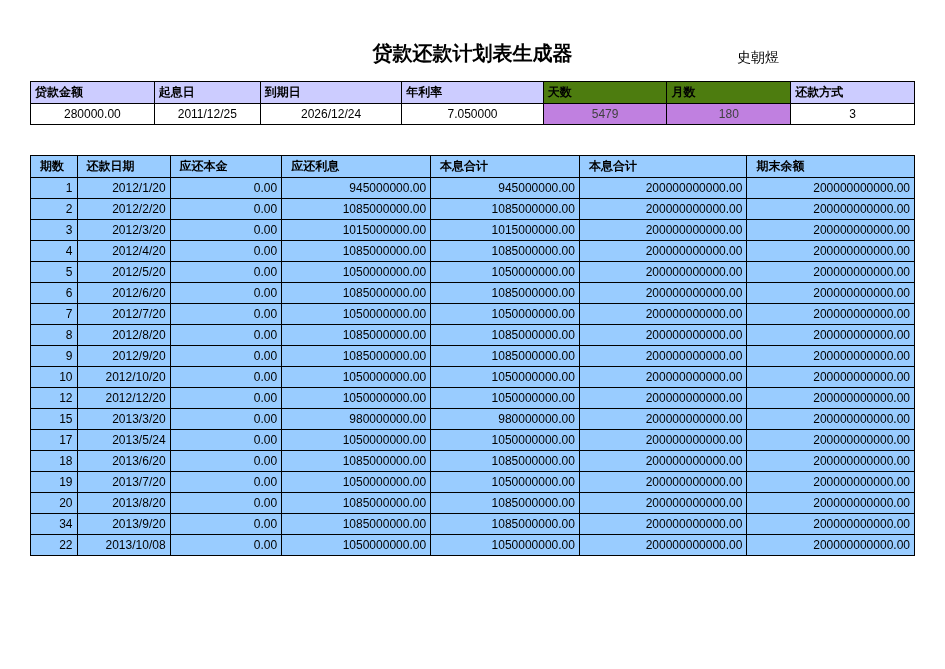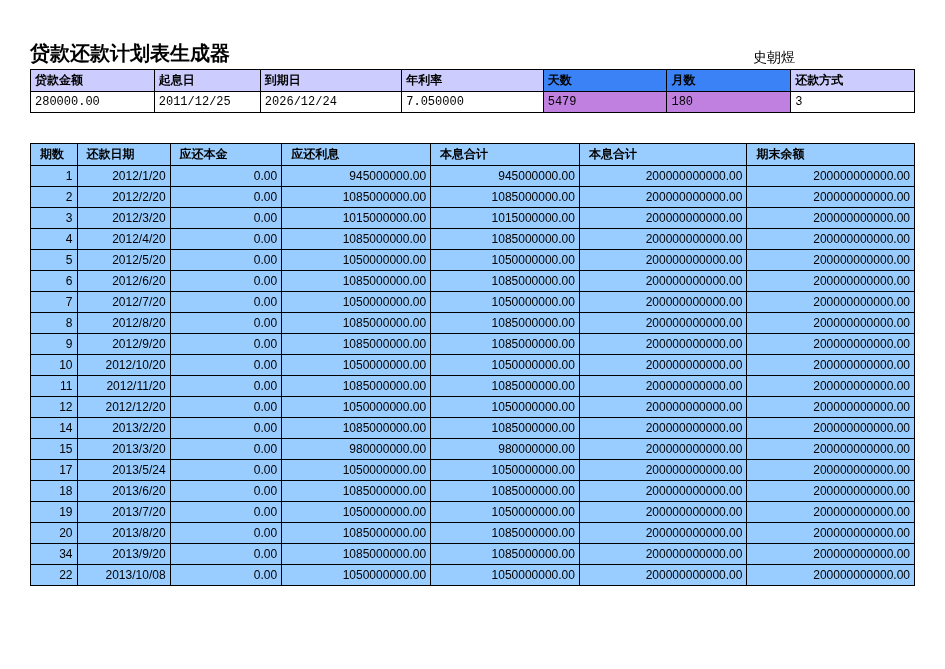--- a/index.html
+++ b/index.html
@@ -4,55 +4,54 @@
 <style>
   body {
     margin: 0;
     padding: 40px 30px;
     font-family: "SimSun", "宋体", Arial, sans-serif;
     font-size: 12px;
     background: #ffffff;
     color: #000;
   }
   .title-row {
-    text-align: left;
+    text-align: center;
     font-size: 20px;
     font-weight: bold;
-    margin-bottom: 2px;
+    margin-bottom: 14px;
     position: relative;
   }
   .title-author {
     position: absolute;
-    right: 120px;
+    right: 136px;
     bottom: 0;
     font-size: 14px;
     font-weight: normal;
   }
   table {
     border-collapse: collapse;
     width: 100%;
     table-layout: fixed;
   }
   .params-table td, .params-table th {
     border: 1px solid #000;
     padding: 2px 4px;
     height: 16px;
     font-size: 12px;
     overflow: hidden;
     white-space: nowrap;
-    font-family: Liberation Mono, monospace;
   }
   .params-table th {
     text-align: left;
     font-weight: bold;
   }
   .hdr-lav { background: #ccccff; }
-  .hdr-pur { background: #3b82f6; }
-  .val-row td { text-align: left; background: #fff; }
-  .val-pur { background: #c080e0 !important; color:#000000; }
+  .hdr-pur { background: #4d7c0f; }
+  .val-row td { text-align: center; background: #fff; }
+  .val-pur { background: #c080e0 !important; color:#404040; }
   .gap { height: 30px; }
   .sched-table td, .sched-table th {
     border: 1px solid #000;
     padding: 2px 4px;
     height: 16px;
     font-size: 12px;
     overflow: hidden;
     white-space: nowrap;
   }
   .sched-table th {
@@ -221,47 +220,29 @@
       <tr>
         <td>10</td>
         <td>2012/10/20</td>
         <td>0.00</td>
         <td>1050000000.00</td>
         <td>1050000000.00</td>
         <td>200000000000.00</td>
         <td>200000000000.00</td>
       </tr>
       <tr>
-        <td>11</td>
-        <td>2012/11/20</td>
-        <td>0.00</td>
-        <td>1085000000.00</td>
-        <td>1085000000.00</td>
-        <td>200000000000.00</td>
-        <td>200000000000.00</td>
-      </tr>
-      <tr>
         <td>12</td>
         <td>2012/12/20</td>
         <td>0.00</td>
         <td>1050000000.00</td>
         <td>1050000000.00</td>
         <td>200000000000.00</td>
         <td>200000000000.00</td>
       </tr>
       <tr>
-        <td>14</td>
-        <td>2013/2/20</td>
-        <td>0.00</td>
-        <td>1085000000.00</td>
-        <td>1085000000.00</td>
-        <td>200000000000.00</td>
-        <td>200000000000.00</td>
-      </tr>
-      <tr>
         <td>15</td>
         <td>2013/3/20</td>
         <td>0.00</td>
         <td>980000000.00</td>
         <td>980000000.00</td>
         <td>200000000000.00</td>
         <td>200000000000.00</td>
       </tr>
       <tr>
         <td>17</td>

